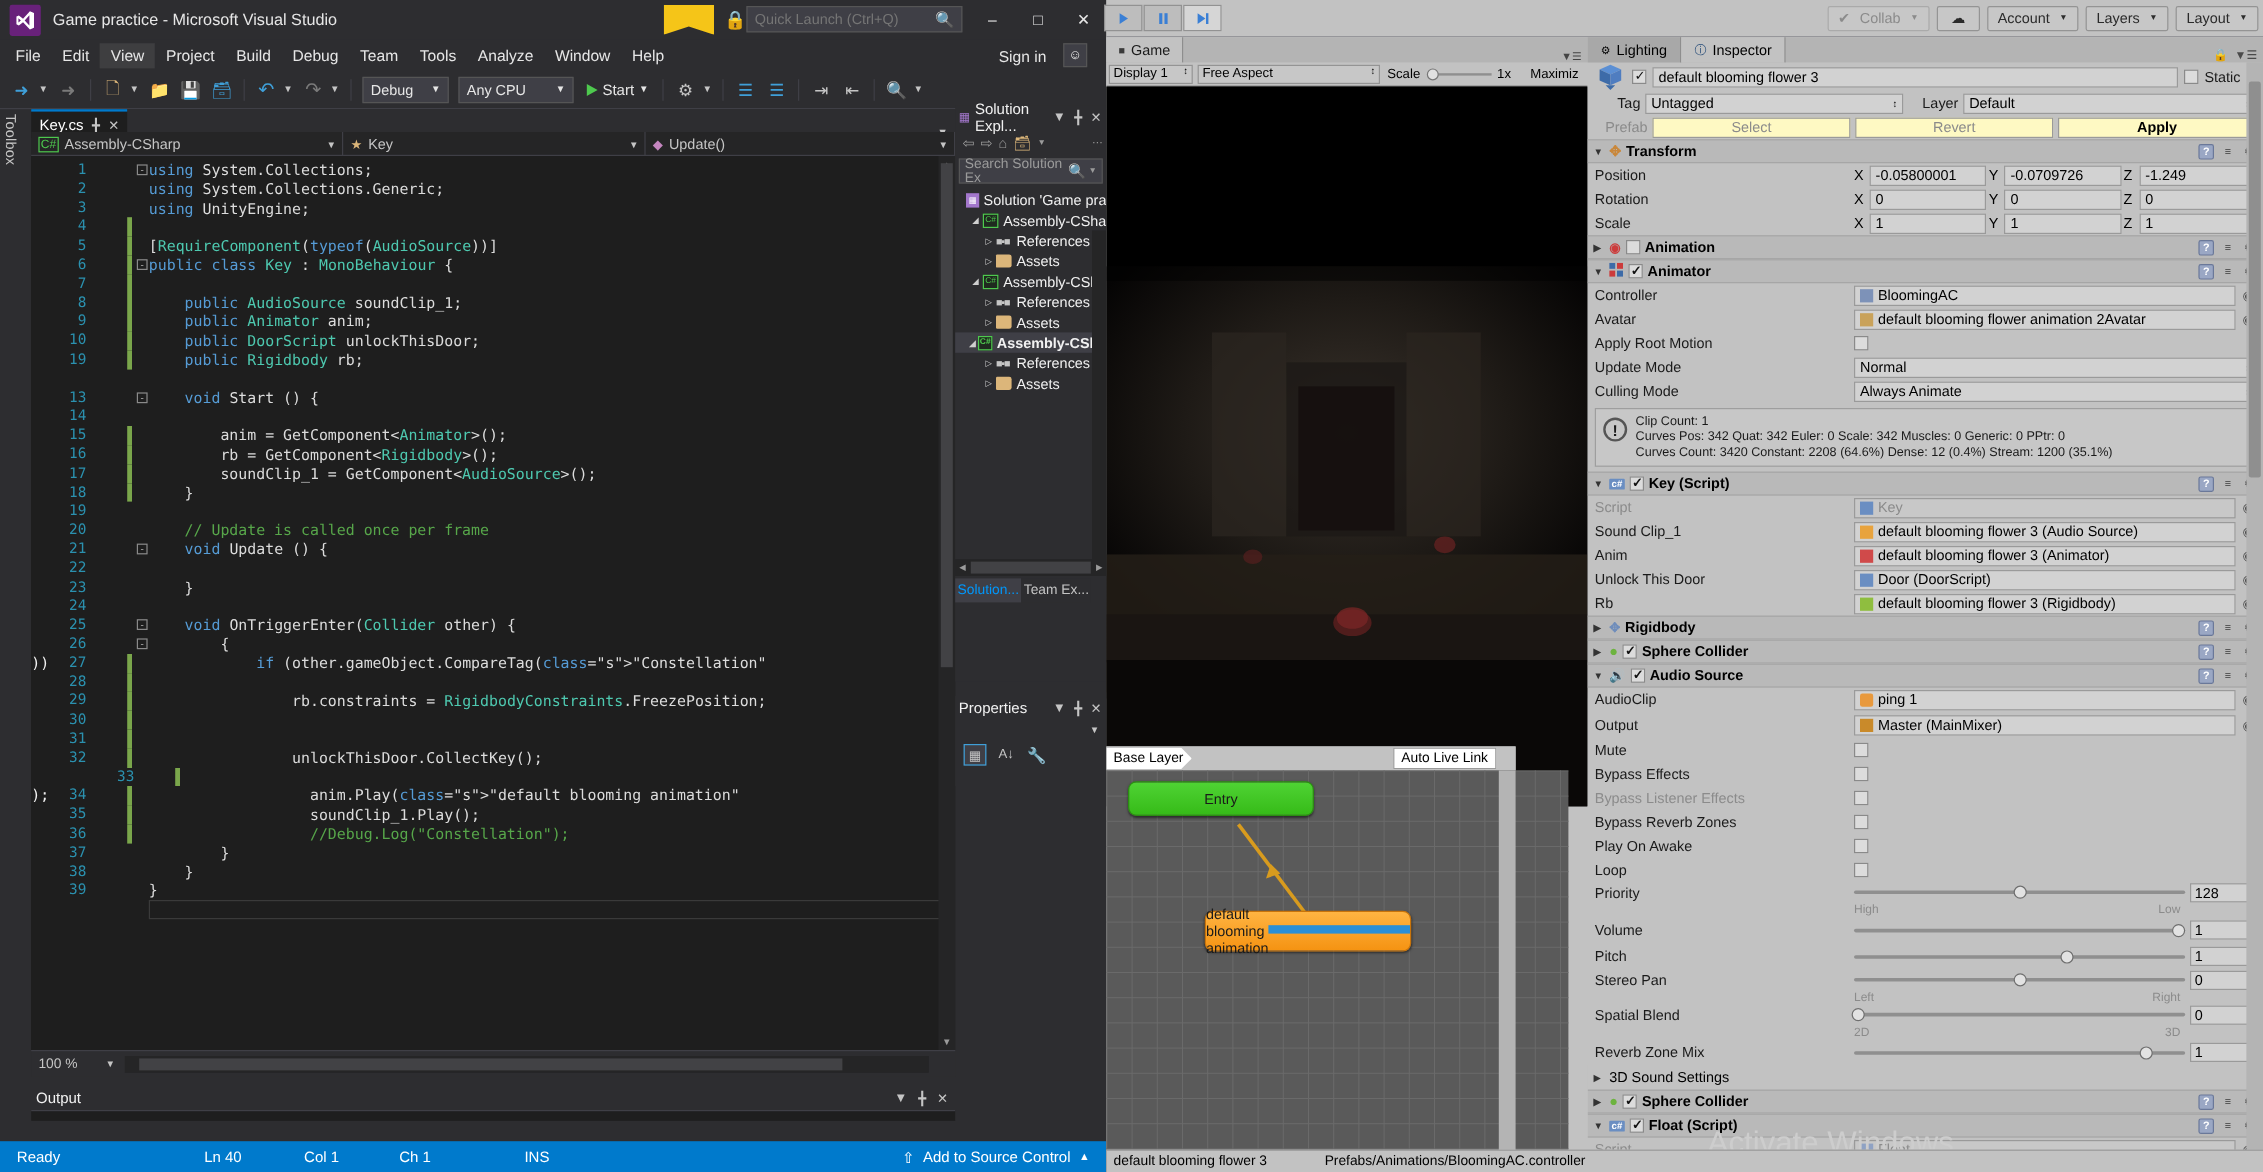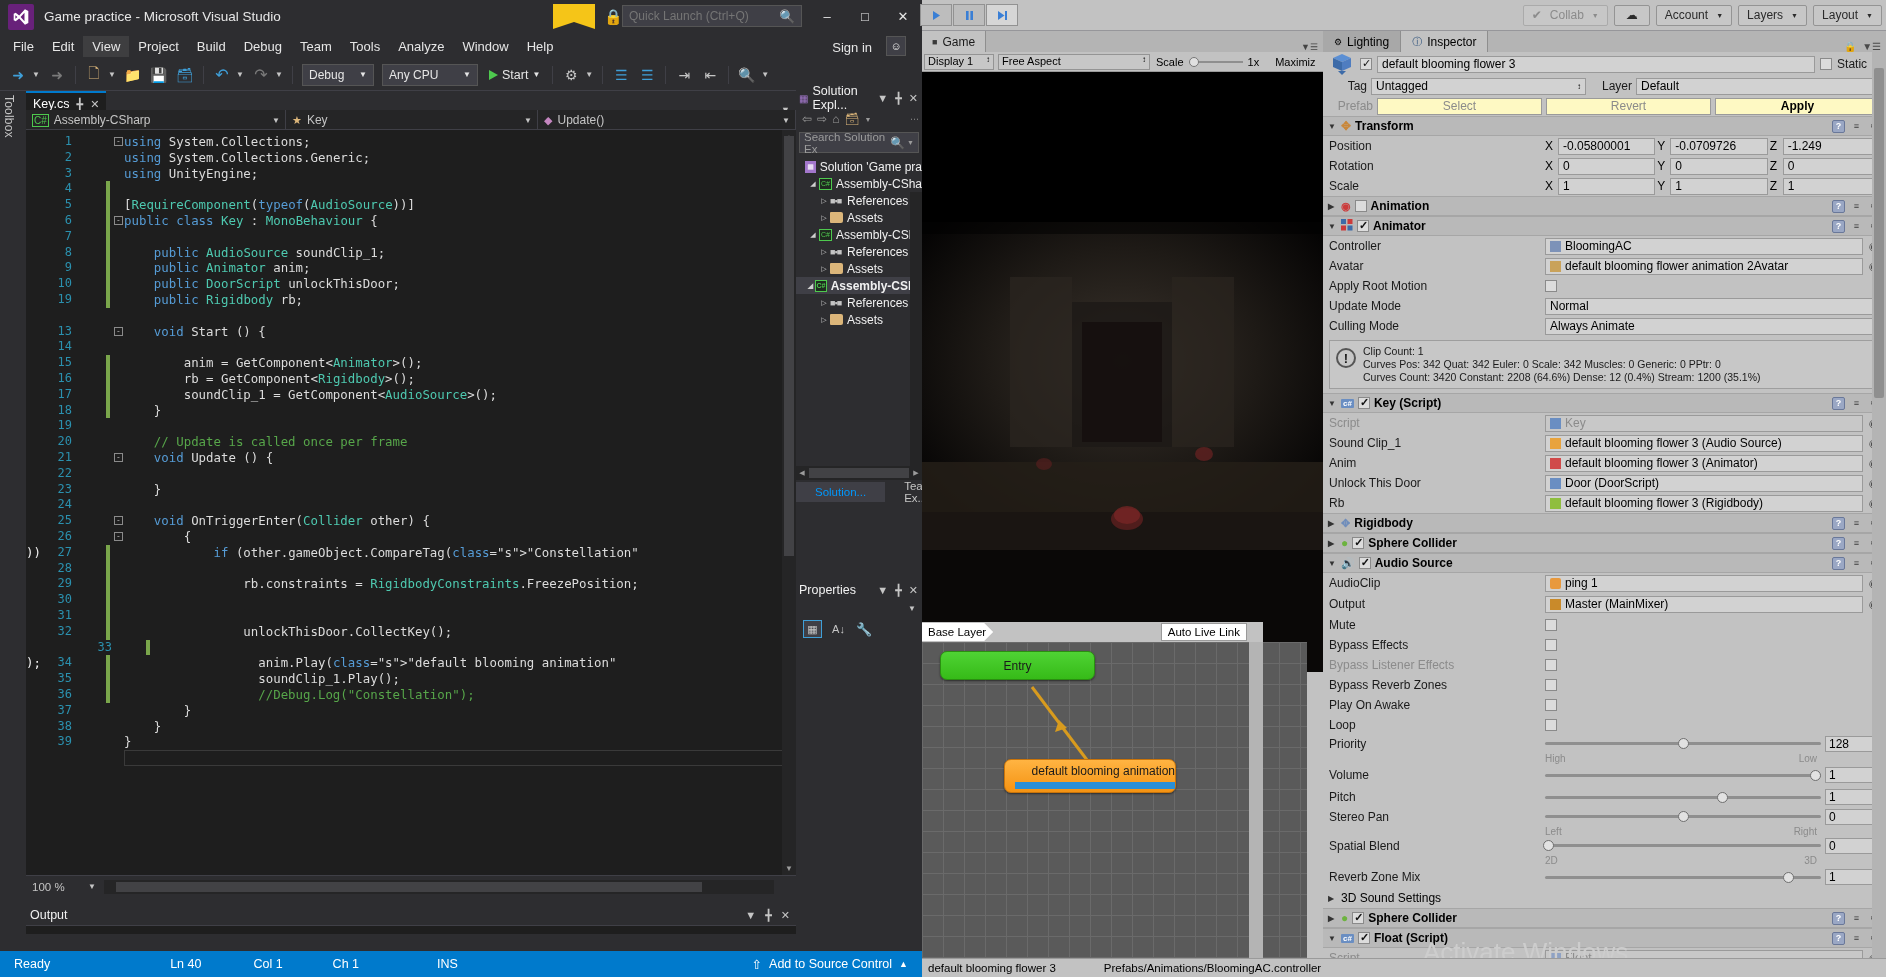--- a/index.html
+++ b/index.html
@@ -116,21 +116,21 @@
     display:flex; align-items:center; justify-content:center; }
 
   .se-hscroll { position:absolute; left:0; top:378px; width:126px; height:14px; background:#252526;
     display:flex; align-items:center; }
   .se-hscroll .a { width:12px; text-align:center; font-size:7px; color:#9b9b9b; }
   .se-hscroll .t2 { flex:1; height:10px; background:#424245; margin:0 1px; }
   .se-vscroll { position:absolute; right:0; top:104px; width:12px; height:274px; background:#252526; }
 
   .se-tabs { position:absolute; left:0; top:392px; width:126px; height:22px; display:flex;
     align-items:flex-end; }
-  .se-tab { height:20px; padding:0 19px; font-size:11.5px; display:flex; align-items:center;
+  .se-tab { height:20px; padding:0 2px; font-size:11.5px; display:flex; align-items:center;
     background:#2d2d30; color:#c5c5c5; }
   .se-tab.active { background:#3f3f46; color:#0097fb; }
 
   #props { position:absolute; left:796px; top:580px; width:126px; height:75px; background:#2d2d30; }
   .pr-hdr { height:20px; display:flex; align-items:center; font-size:12.5px; color:#f1f1f1; padding-left:3px;}
   .pr-hdr .sp { margin-left:auto; display:flex; gap:7px; font-size:11px; color:#c5c5c5; padding-right:4px;}
   .pr-sub { height:16px; display:flex; justify-content:flex-end; padding-right:6px; font-size:8px;
     color:#c5c5c5; align-items:center;}
   .pr-tb { height:26px; display:flex; align-items:center; gap:7px; padding-left:7px; }
   .pr-tb .b { width:19px; height:18px; display:flex; align-items:center; justify-content:center;
@@ -173,21 +173,21 @@
     padding:0 7px 0 6px; clip-path:polygon(0 0, calc(100% - 9px) 0, 100% 50%, calc(100% - 9px) 100%, 0 100%);}
   .an-live { margin-left:auto; height:18px; background:#fff; border:1px solid #9a9a9a; font-size:11.5px;
     display:flex; align-items:center; padding:0 6px; margin-right:16px; }
   .an-canvas { position:absolute; left:0; top:20px; width:385px; height:335px; background:#5a5a5a;
     background-image:linear-gradient(to right,#6a6a6a 1px,transparent 1px),
       linear-gradient(to bottom,#6a6a6a 1px,transparent 1px);
     background-size:21px 21px; overflow:hidden; }
   .an-node { position:absolute; border-radius:7px; font-size:12px; display:flex; align-items:center;
     justify-content:center; color:#1a1a1a; box-shadow:0 1px 2px rgba(0,0,0,.5); }
   .an-entry { background:linear-gradient(#4fd334,#36bb18); border:1px solid #2a8f10; }
-  .an-state { background:linear-gradient(#ffb442,#f59312); border:1px solid #c9740a; flex-direction:column;align-items:flex-end; }
+  .an-state { background:linear-gradient(#ffb442,#f59312); border:1px solid #c9740a; flex-direction:row; }
   .an-state .bar { width:calc(100% - 10px); height:7px; background:#2a8fd6; margin-bottom:3px; }
   .an-vsb { position:absolute; right:0; top:20px; width:14px; height:335px; background:#b4b4b4; }
 
   
   .u-status { position:absolute; left:0; bottom:0; width:964px; height:19px; background:#c2c2c2;
     display:flex; align-items:center; font-size:11.5px; border-top:1px solid #9a9a9a; }
   .u-status .c1 { padding-left:6px; } .u-status .c2 { padding-left:48px; }
 
   
   #insp { position:absolute; left:401px; top:31px; width:563px; height:958px; background:#c2c2c2; }

